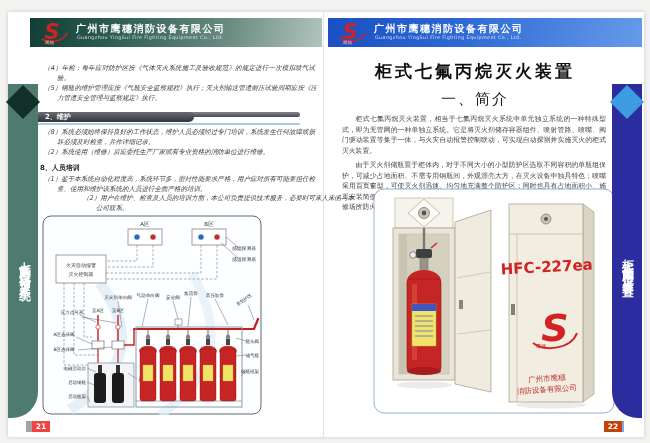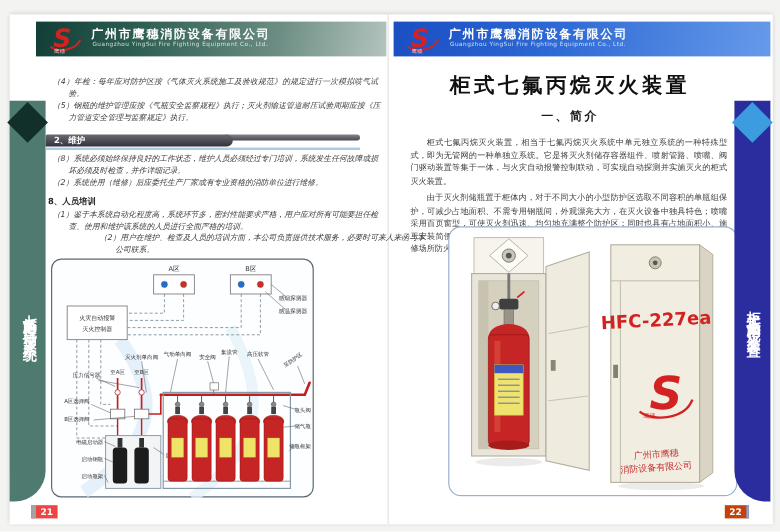--- a/index.html
+++ b/index.html
@@ -27,21 +27,21 @@
   .sb{position:absolute;top:84px;width:30px;height:334px;}
   .sb-left{left:8px;background:#4e7a70;border-radius:0 0 26px 0;}
   .sb-right{left:612px;background:#2b2d9e;border-radius:0 0 0 26px;}
   .dia{position:absolute;width:24px;height:24px;transform:rotate(45deg);}
   .dia-left{left:11px;top:90px;background:#132f2a;}
   .dia-right{left:615px;top:90px;background:#3d9be0;}
   .vtext{position:absolute;writing-mode:vertical-rl;color:#fff;font-size:11.5px;letter-spacing:3px;font-weight:bold;white-space:nowrap;}
   .vtext-left{left:17px;top:253px;}
   .vtext-right{left:620px;top:250px;}
   .pgno{position:absolute;top:421px;width:18px;height:11px;font-size:7.5px;line-height:11px;text-align:center;color:#fff;font-weight:bold;}
-  .pgno-left{left:26px;background:#ef4444;border-left:4px solid #a3a3a3;}
+  .pgno-left{left:26px;background:#ef4444;border-left:6px solid #a3a3a3;}
   .pgno-right{left:604px;background:#c2410c;border-right:2px solid #7fa8e8;}
 
   
   .small{position:absolute;font-size:6.5px;line-height:1.5;color:#3c3c3c;text-align:justify;font-style:italic;}
   .hang{padding-left:13px;text-indent:-13px;}
   .t4{left:44px;top:64px;width:258px;}
   .t5{left:44px;top:84px;width:260px;}
   .s2i1{left:44px;top:128px;width:258px;}
   .s2i2{left:44px;top:148px;width:258px;}
   .h3head{position:absolute;left:40px;top:163px;font-size:7px;font-weight:bold;color:#222;}
@@ -53,21 +53,21 @@
     background:linear-gradient(180deg,#6a6a72,#33333b);border-radius:2px 7px 7px 0;
     color:#fff;font-size:7px;font-weight:bold;line-height:10px;padding-left:7px;box-sizing:border-box;z-index:2;}
   .secbar-thin{position:absolute;left:150px;top:0;width:112px;height:5px;
     background:linear-gradient(180deg,#85858d,#4a4a52);border-radius:0 3px 3px 0;}
   .secbar-line{position:absolute;left:0;top:11px;width:262px;height:2px;background:#a9cbe6;}
 
   
   .r-title{position:absolute;left:330px;top:60px;width:290px;text-align:center;
     font-size:17px;font-weight:bold;color:#101010;letter-spacing:3px;}
   .r-sub{position:absolute;left:330px;top:90px;width:290px;text-align:center;
-    font-size:10px;font-weight:bold;color:#1a1a1a;letter-spacing:2px;}
+    font-size:15px;font-weight:normal;color:#1a1a1a;letter-spacing:2px;}
   .r-paras{position:absolute;left:338px;top:110px;width:272px;font-size:6.8px;line-height:1.55;color:#3f3f3f;text-align:justify;}
   .r-paras p{margin:4px;text-indent:2em;}
 
   svg text{font-family:"DejaVu Sans", sans-serif;}
 </style>
 </head>
 <body>
 
 <div class="spread"></div>
 <div class="page-divider"></div>

